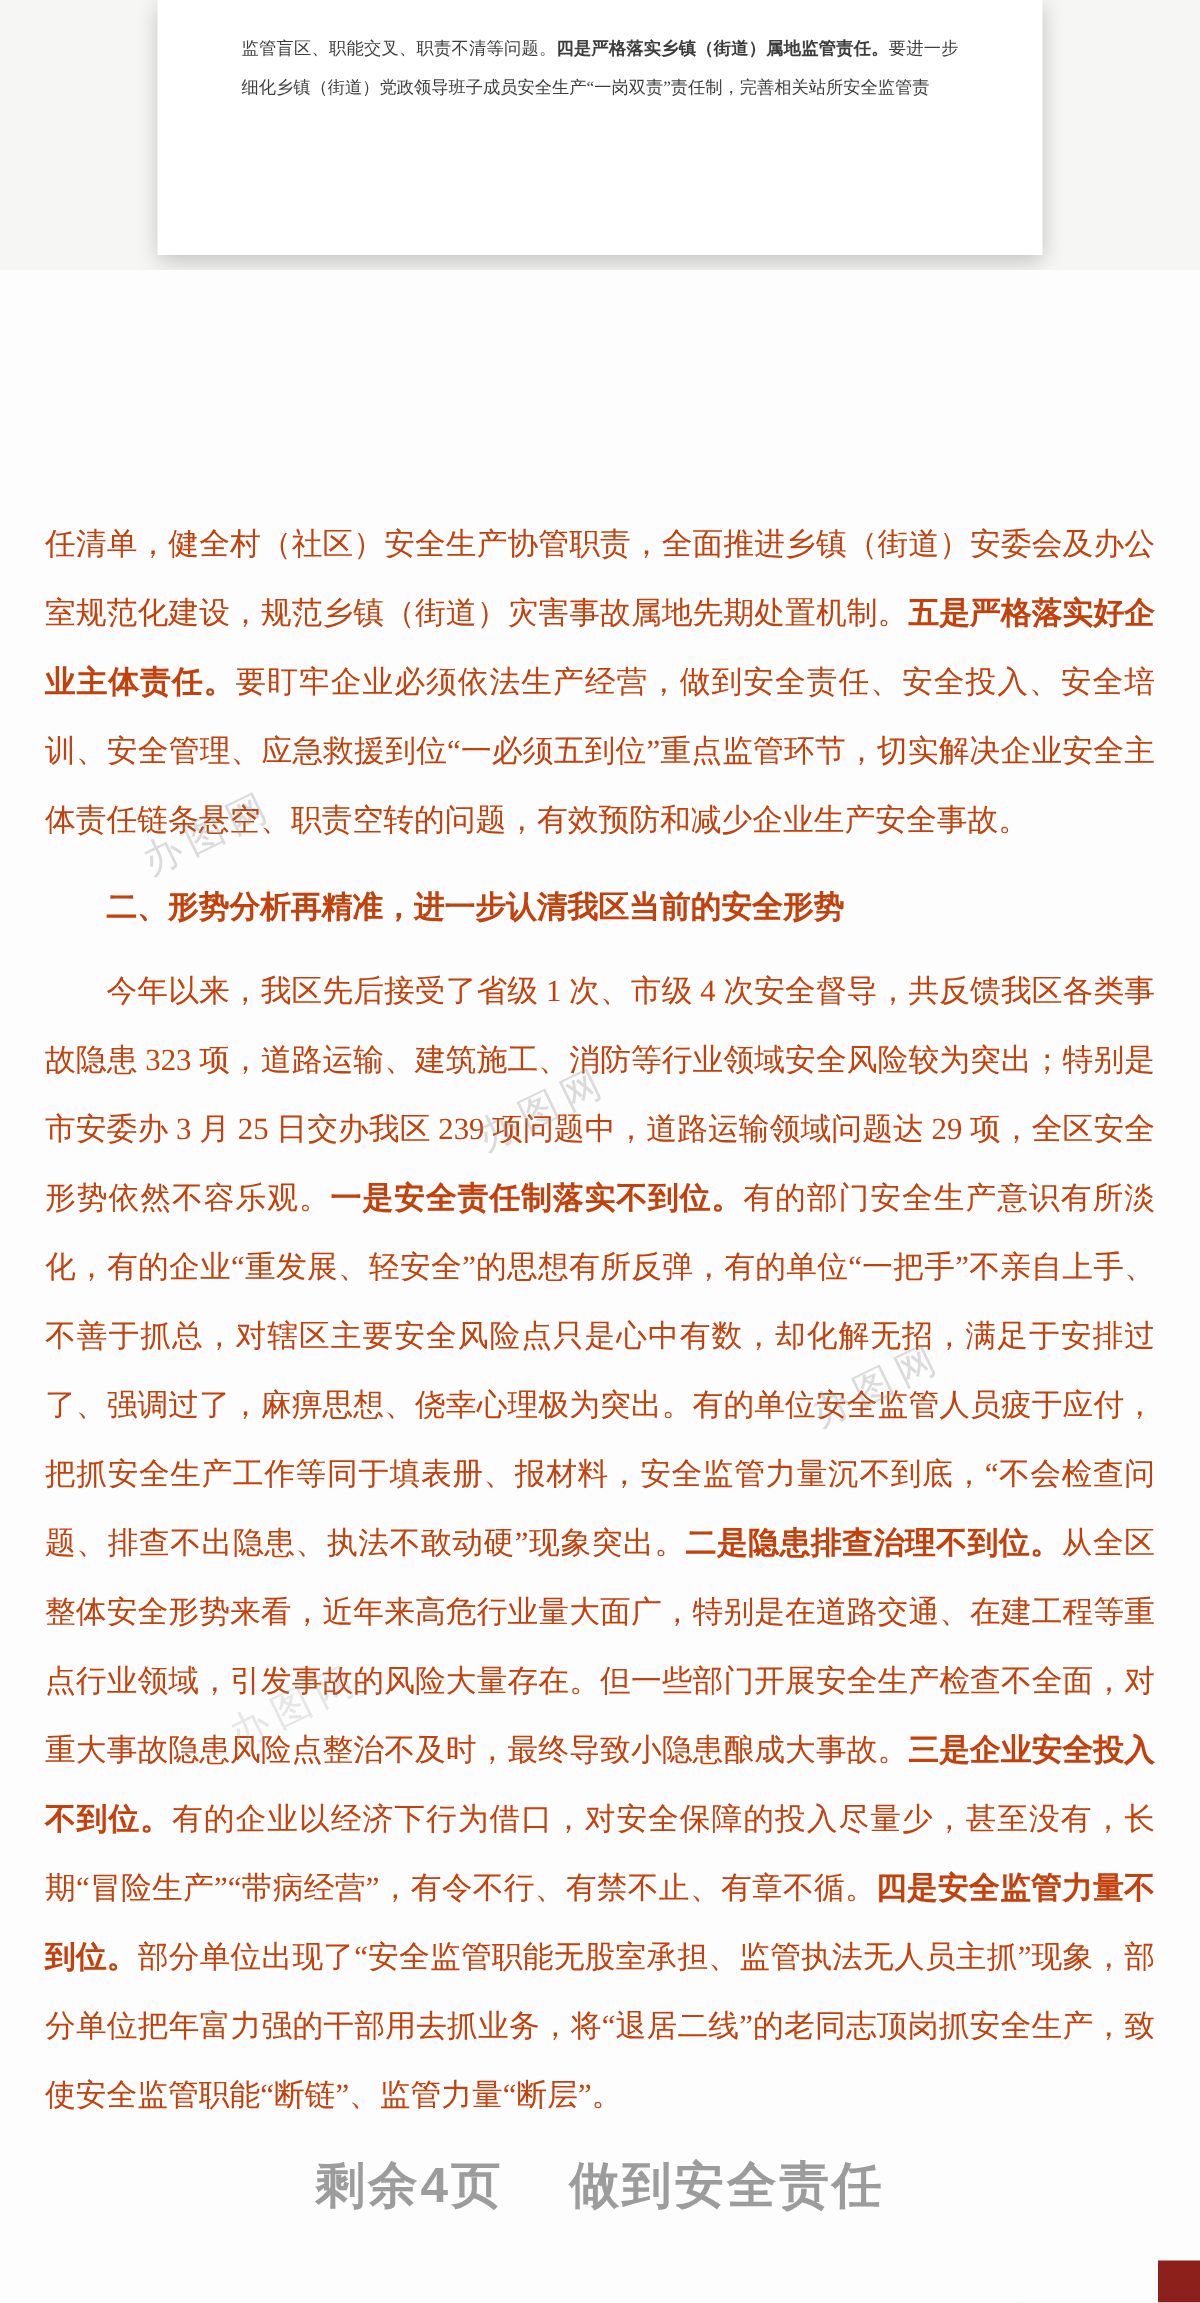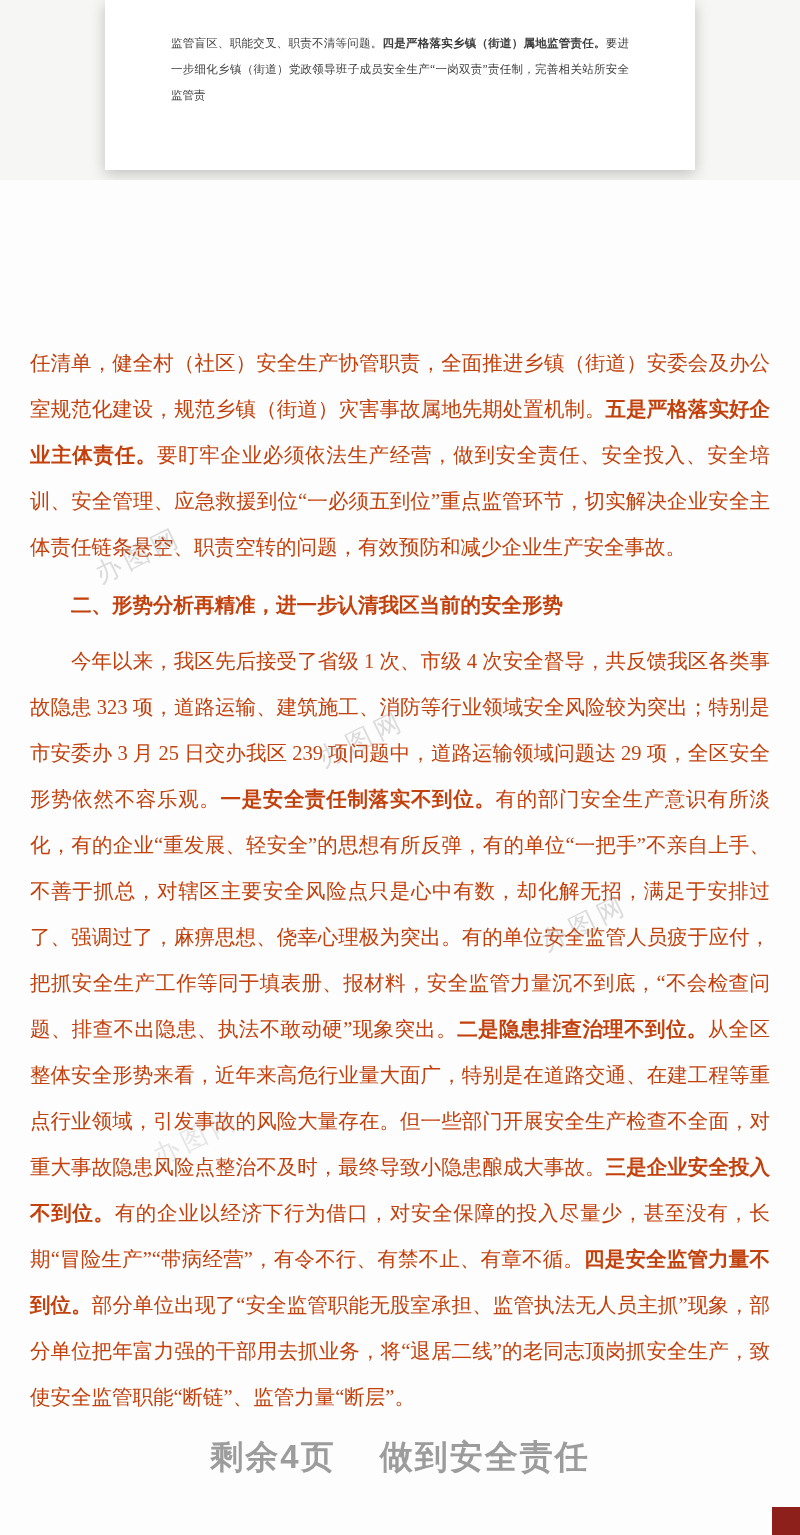--- a/index.html
+++ b/index.html
@@ -13,21 +13,21 @@
 
   
   .preview-card{
     position:absolute;top:0;left:105px;width:590px;height:170px;
     background:#ffffff;
     box-shadow:0 4px 14px rgba(0,0,0,.22);
     box-sizing:border-box;
     padding:12px 48px 0 48px;
   }
   .preview-text{
-    margin:18px;
+    margin:8px;
     font-size:11.5px;line-height:26px;color:#3d3d3d;
     text-align:justify;
   }
 
   
   .page{
     position:absolute;top:180px;left:0;width:800px;height:1355px;
     background:#fdfdfd;
   }
   .doc-body{

